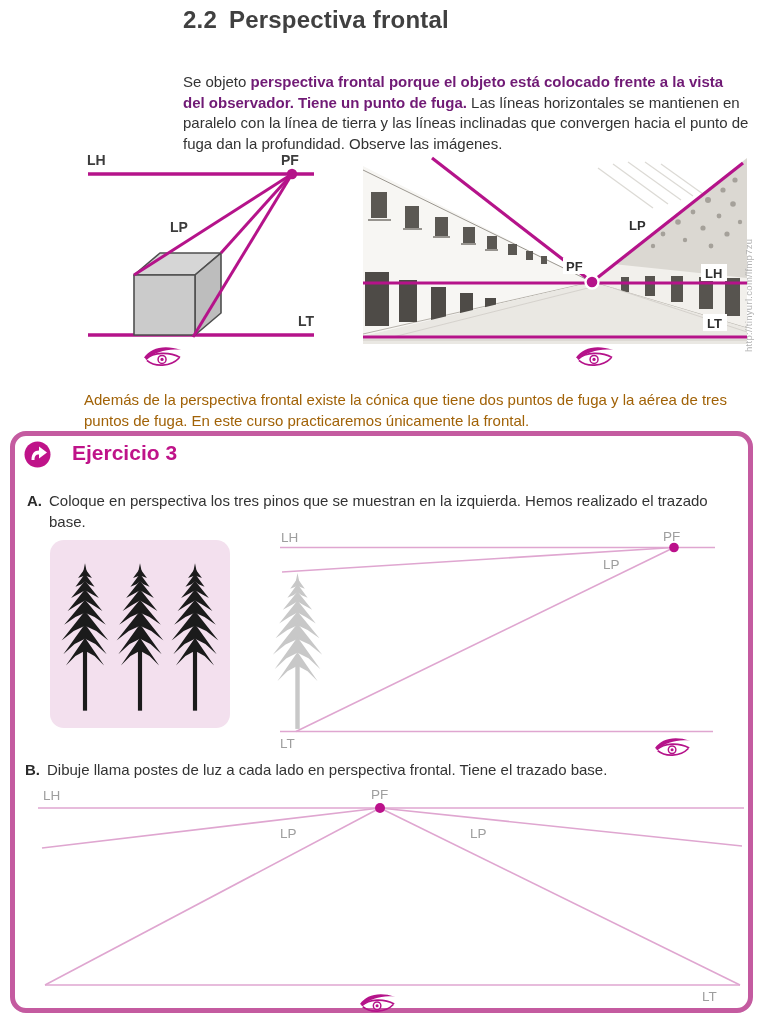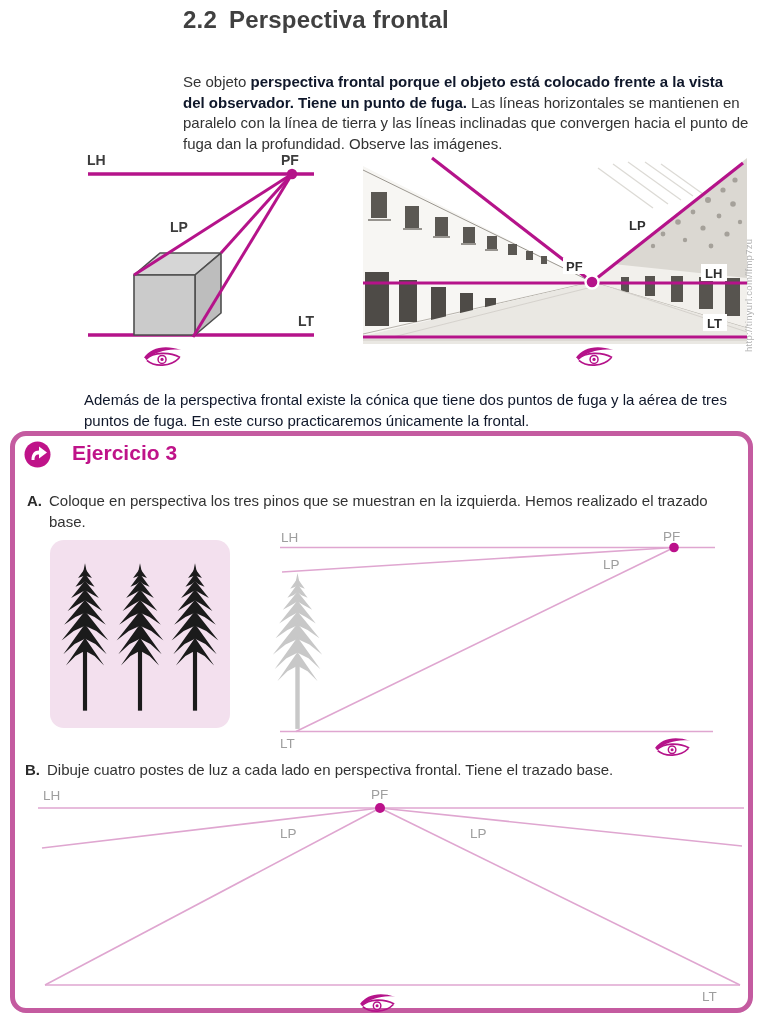--- a/index.html
+++ b/index.html
@@ -11,23 +11,23 @@
   
   .section-title{
     left:183px;top:6px;font-size:24px;font-weight:700;color:#404040;
     letter-spacing:0.2px;
   }
   .section-title .num{margin-right:12px;}
   
   .intro{
     left:183px;top:57px;width:566px;font-size:15px;line-height:20.5px;color:#333;
   }
-  .intro b{color:#0f172a;}
+  .intro b{color:#701a75;}
   .note{
-    left:84px;top:374px;width:652px;font-size:15px;line-height:21px;color:#0f172a;
+    left:84px;top:374px;width:652px;font-size:15px;line-height:21px;color:#a16207;
   }
   
   svg text{font-family:"Liberation Sans",sans-serif;}
   .credit{
     left:743px;top:162px;width:190px;height:13px;
     font-size:9.5px;color:#b1b1b1;letter-spacing:0.3px;
     transform-origin:top left;
     transform:rotate(-90deg) translateX(-190px);
     text-align:left;white-space:nowrap;
   }
@@ -255,21 +255,21 @@
       <text x="333" y="41">LP</text>
       <text x="10" y="220">LT</text>
     </g>
   </svg>
   <svg class="abs" style="left:655px;top:736px" width="36" height="24" viewBox="0 0 40 26">
       <use href="#eye"></use>
     </svg>
 
   <div class="abs item item-b">
     <span class="letter">B.</span>
-    <span class="txt">Dibuje cuatro postes de luz a cada lado en perspectiva frontal. Tiene el trazado base.</span>
+    <span class="txt">Dibuje llama postes de luz a cada lado en perspectiva frontal. Tiene el trazado base.</span>
   </div>
 
   <svg class="abs" style="left:30px;top:786px" width="718" height="225" viewBox="0 0 718 225">
     <g stroke="#dfa6d0" stroke-width="1.6">
       <line x1="8" y1="22" x2="714" y2="22"></line>
       <line x1="350" y1="22" x2="12" y2="62"></line>
       <line x1="350" y1="22" x2="15" y2="199"></line>
       <line x1="350" y1="22" x2="712" y2="60"></line>
       <line x1="350" y1="22" x2="710" y2="199"></line>
       <line x1="15" y1="199" x2="710" y2="199"></line>

